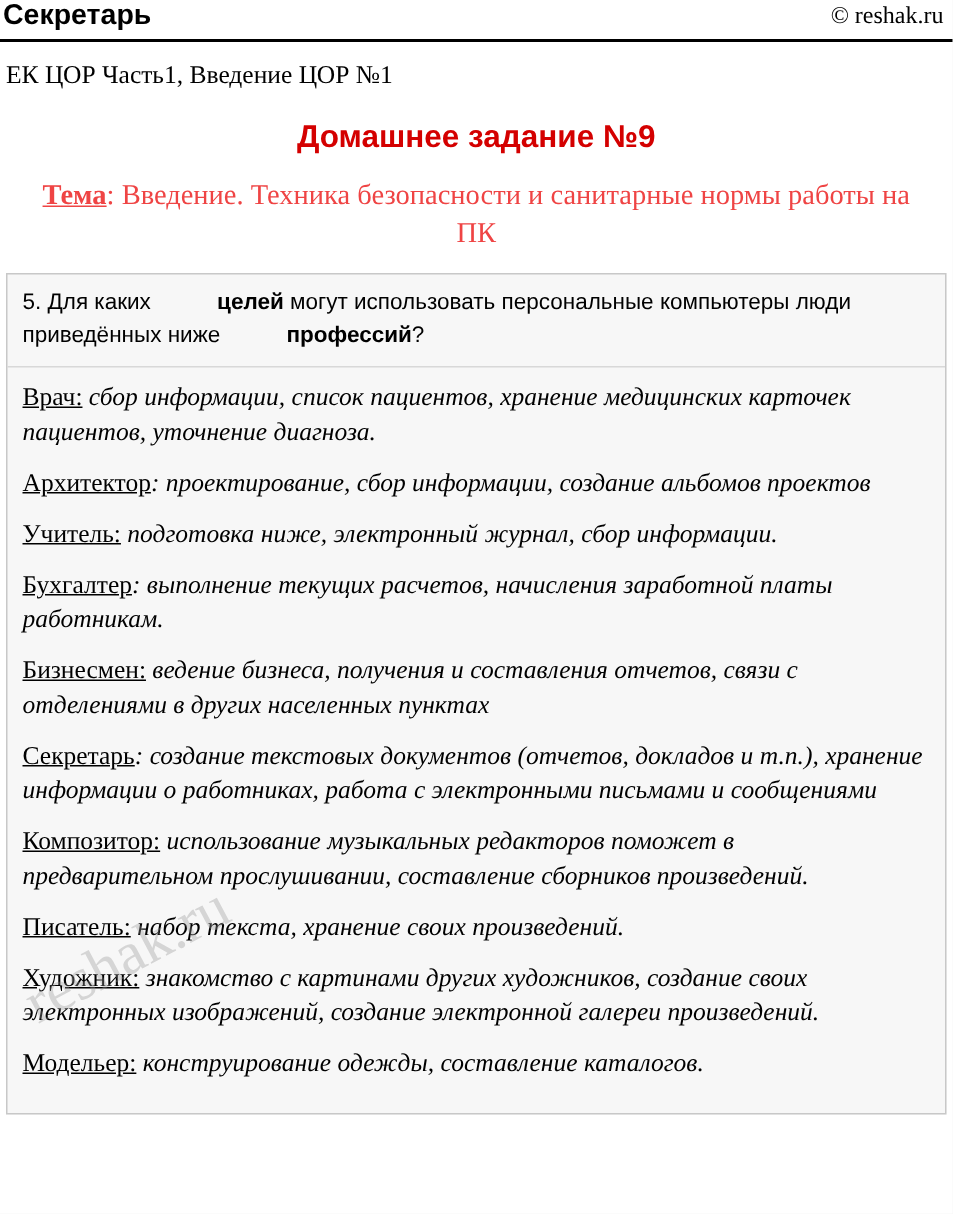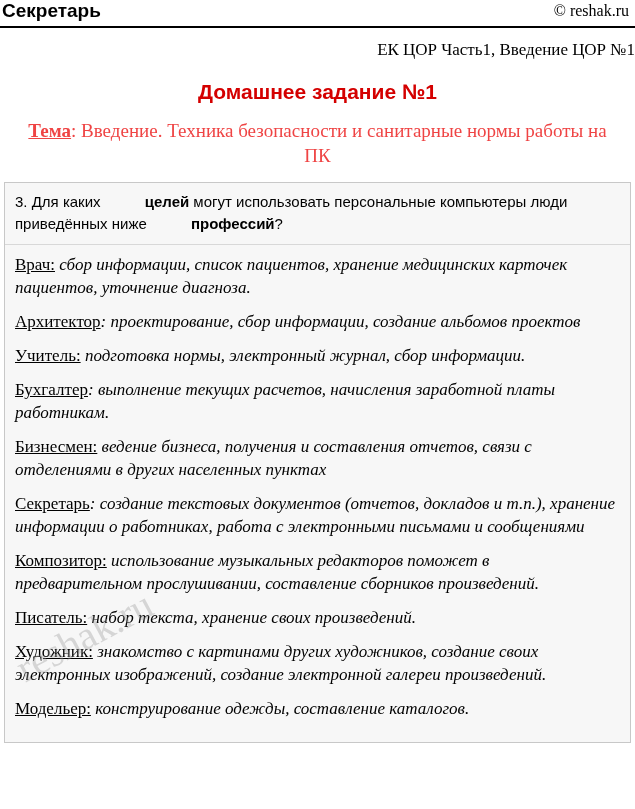--- a/index.html
+++ b/index.html
@@ -41,21 +41,20 @@
     font-size: 16px;
     line-height: 22px;
     padding-right: 6px;
     color: #000000;
   }
   .breadcrumb {
     font-family: "Liberation Serif", serif;
     font-size: 17px;
     padding: 12px 0 0 4px;
     color: #000000;
-    text-align: right;
   }
   .hw-title {
     text-align: center;
     color: #d40000;
     font-family: "Liberation Sans", sans-serif;
     font-weight: bold;
     font-size: 21px;
     margin-top: 20px;
   }
   .theme-line {
@@ -125,42 +124,42 @@
 
 <div class="page">
 
   <div class="topbar">
     <div class="site-title">Секретарь</div>
     <div class="copyright">© reshak.ru</div>
   </div>
 
   <div class="breadcrumb">ЕК ЦОР Часть1, Введение ЦОР №1</div>
 
-  <div class="hw-title">Домашнее задание №1</div>
+  <div class="hw-title">Домашнее задание №9</div>
 
   <div class="theme-line">
     <span class="theme-label">Тема</span><span>: Введение. Техника безопасности и санитарные нормы работы на ПК</span>
   </div>
 
   <div class="task-box">
     <div class="task-question">
-      <span>3. Для каких </span><b>целей</b><span> могут использовать персональные компьютеры люди приведённых ниже </span><b>профессий</b><span>?</span>
+      <span>5. Для каких </span><b>целей</b><span> могут использовать персональные компьютеры люди приведённых ниже </span><b>профессий</b><span>?</span>
     </div>
     <div class="answers">
 
       <div class="answer">
         <span class="role">Врач:</span><span> сбор информации, список пациентов, хранение медицинских карточек пациентов, уточнение диагноза.</span>
       </div>
 
       <div class="answer">
         <span class="role">Архитектор</span><span>: проектирование, сбор информации, создание альбомов проектов</span>
       </div>
 
       <div class="answer">
-        <span class="role">Учитель:</span><span> подготовка нормы, электронный журнал, сбор информации.</span>
+        <span class="role">Учитель:</span><span> подготовка ниже, электронный журнал, сбор информации.</span>
       </div>
 
       <div class="answer">
         <span class="role">Бухгалтер</span><span>: выполнение текущих расчетов, начисления заработной платы работникам.</span>
       </div>
 
       <div class="answer">
         <span class="role">Бизнесмен:</span><span> ведение бизнеса, получения и составления отчетов, связи с отделениями в других населенных пунктах</span>
       </div>
 

